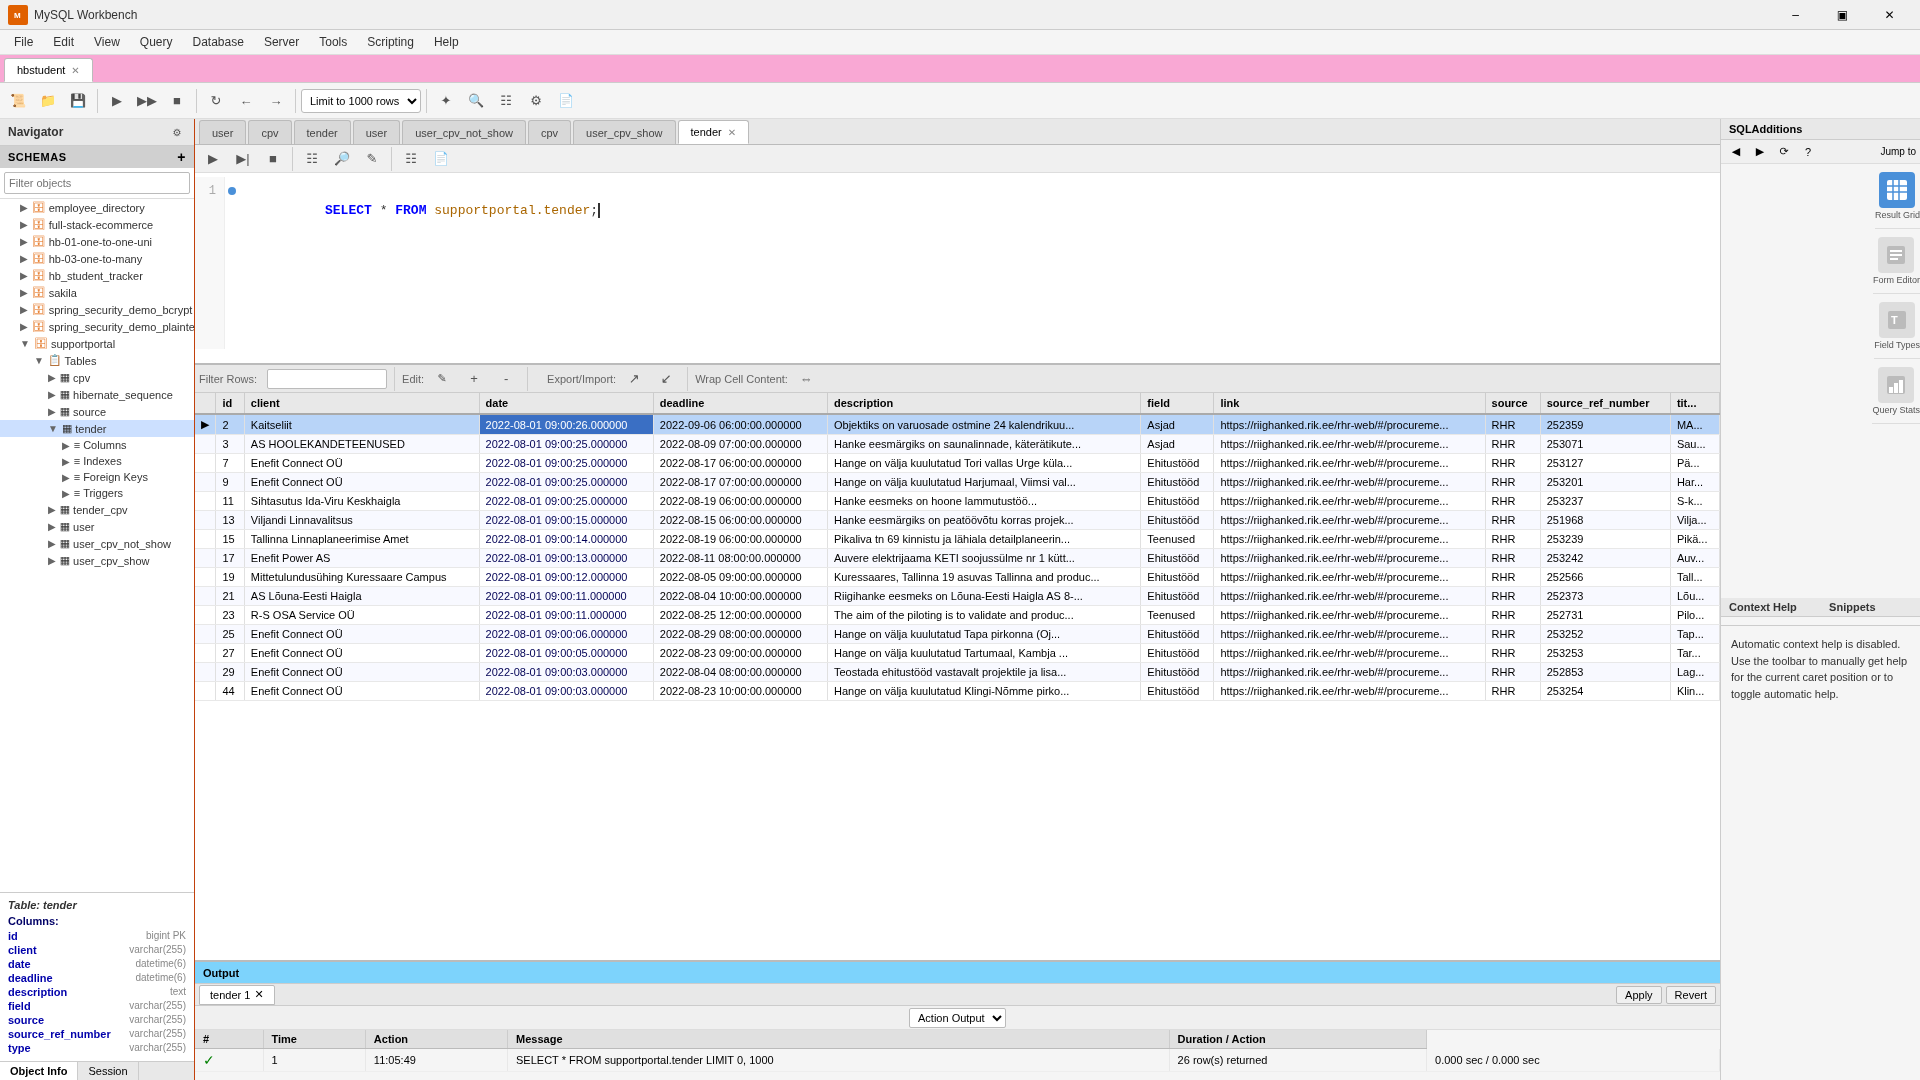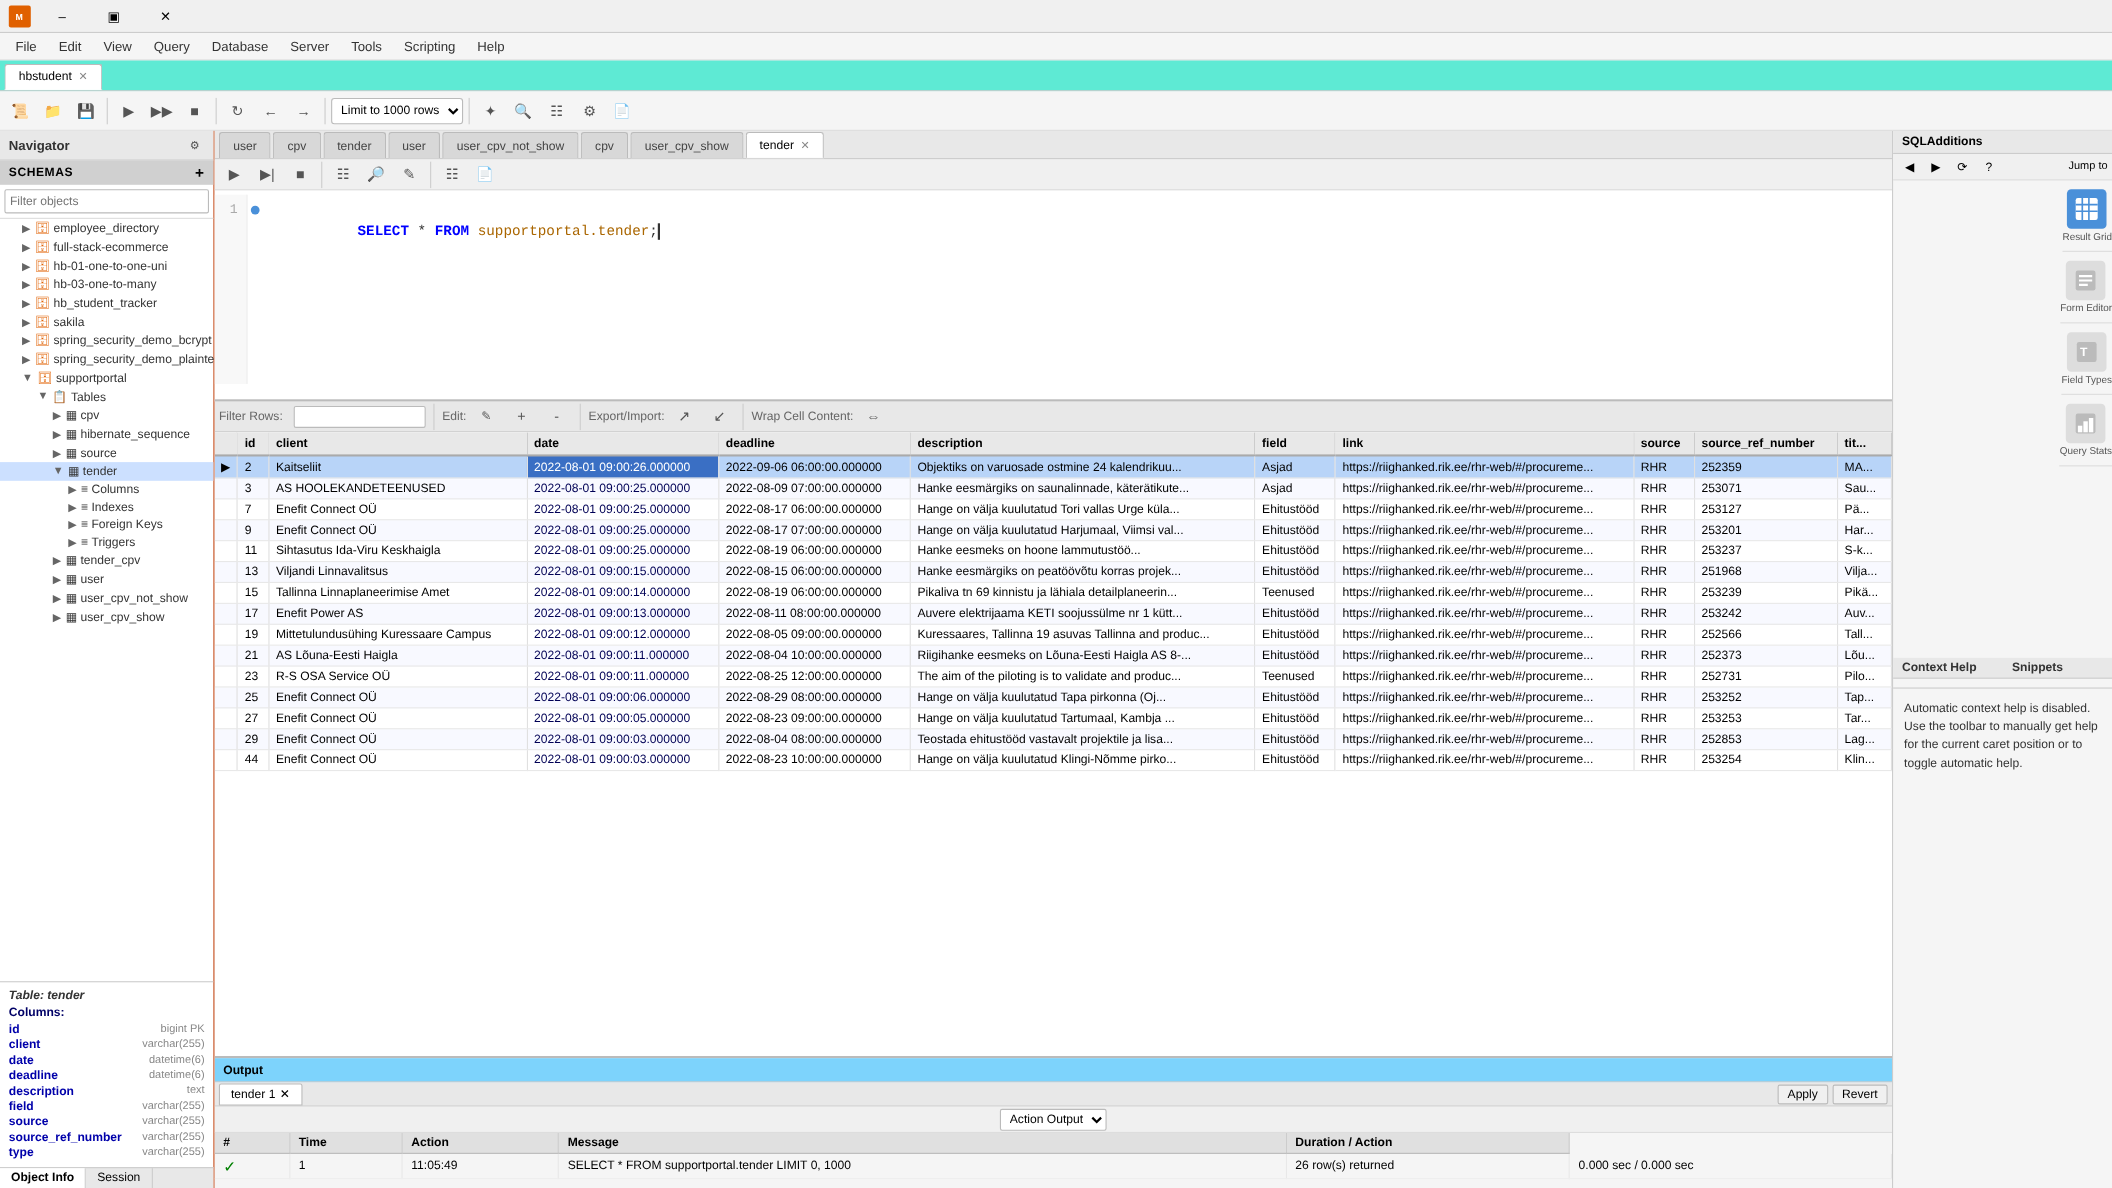--- a/index.html
+++ b/index.html
@@ -10,21 +10,21 @@
     #titlebar .app-icon { width: 20px; height: 20px; background: #e06000; border-radius: 2px; margin-right: 6px; display: flex; align-items: center; justify-content: center; color: white; font-size: 10px; font-weight: bold; }
     #titlebar .title { font-size: 12px; color: #333; flex: 1; }
     #titlebar .win-controls { display: flex; gap: 2px; }
     #titlebar .win-btn { width: 45px; height: 30px; border: none; background: transparent; cursor: pointer; font-size: 12px; display: flex; align-items: center; justify-content: center; }
 
     
     #menubar { background: #f5f5f5; height: 25px; display: flex; align-items: center; padding: 0 4px; border-bottom: 1px solid #ddd; }
     .menu-item { padding: 2px 10px; cursor: pointer; font-size: 12px; color: #333; }
 
     
-    #tabs-row { background: #5eead4; height: 28px; display: flex; align-items: flex-end; padding-left: 4px; border-bottom: 1px solid #ccc; }
+    #tabs-row { background: #f9a8d4; height: 28px; display: flex; align-items: flex-end; padding-left: 4px; border-bottom: 1px solid #ccc; }
     .tab { height: 24px; padding: 0 12px; border: 1px solid #bbb; border-bottom: none; background: #d8d8d8; cursor: pointer; font-size: 11px; display: flex; align-items: center; margin-right: 2px; border-radius: 3px 3px 0 0; color: #444; }
     .tab.active { background: #fff; border-bottom: 1px solid #fff; color: #000; z-index: 1; }
     .tab .close-x { margin-left: 6px; color: #888; font-size: 10px; cursor: pointer; }
 
     
     #toolbar { background: #f5f5f5; height: 36px; display: flex; align-items: center; padding: 0 4px; border-bottom: 1px solid #ddd; gap: 2px; }
     .tb-btn { width: 28px; height: 28px; border: 1px solid transparent; background: transparent; cursor: pointer; display: flex; align-items: center; justify-content: center; border-radius: 3px; font-size: 13px; color: #555; }
     .tb-sep { width: 1px; height: 24px; background: #ccc; margin: 0 3px; }
     .limit-select { height: 24px; font-size: 11px; border: 1px solid #bbb; background: #fff; padding: 0 4px; border-radius: 3px; }
 
@@ -122,20 +122,21 @@
 </head>
 <body>
 
 <div id="titlebar">
   <div class="app-icon">
     <svg width="14" height="14" viewBox="0 0 14 14">
         <circle cx="7" cy="7" r="6" fill="#e06000"></circle>
         <text x="3" y="10" font-size="8" fill="white" font-weight="bold">M</text>
       </svg>
   </div>
+  <span class="title">MySQL Workbench</span>
   <div class="win-controls">
     <button class="win-btn">–</button>
     <button class="win-btn">▣</button>
     <button class="win-btn close">✕</button>
   </div>
 </div>
 
 <div id="menubar">
   <span class="menu-item">File</span>
   <span class="menu-item">Edit</span>
@@ -420,21 +421,21 @@
 
       <div id="result-tabs">
         <span style="font-size:11px;color:#666;margin-right:6px;">Filter Rows:</span>
         <input type="text" style="height: 20px; width: 120px; font-size: 11px; border: 1px solid rgb(187, 187, 187); border-radius: 2px; padding: 0px 4px;">
         <div class="tb-sep"></div>
         <span style="font-size:11px;color:#666;">Edit:</span>
         <button class="tb-btn" style="font-size:11px;">✎</button>
         <button class="tb-btn">+</button>
         <button class="tb-btn">-</button>
         <div class="tb-sep"></div>
-        <span style="font-size:11px;color:#666;">Export/Import:</span>
+        <span style="font-size:11px;color:#666;margin-left:12px;">Export/Import:</span>
         <button class="tb-btn">↗</button>
         <button class="tb-btn">↙</button>
         <div class="tb-sep"></div>
         <span style="font-size:11px;color:#666;">Wrap Cell Content:</span>
         <button class="tb-btn">⇔</button>
       </div>
 
       <div id="data-table-wrap">
         <table id="data-table">
           <thead>

